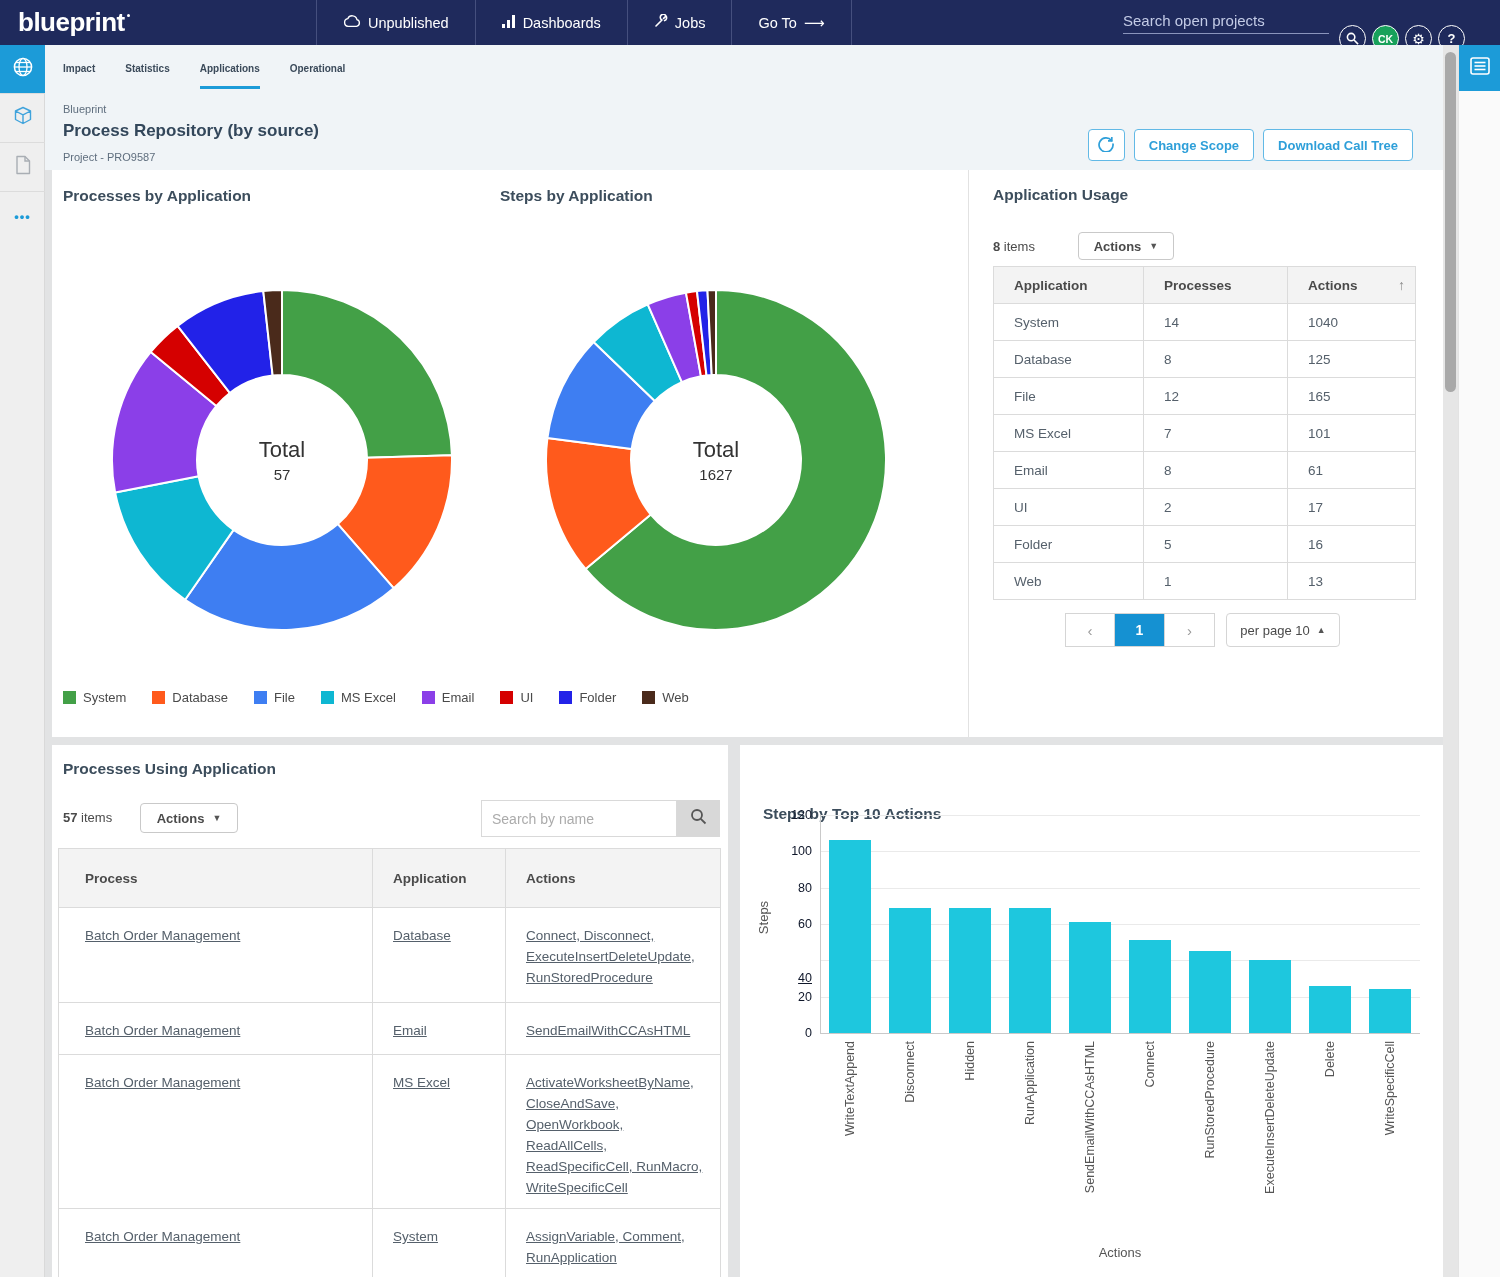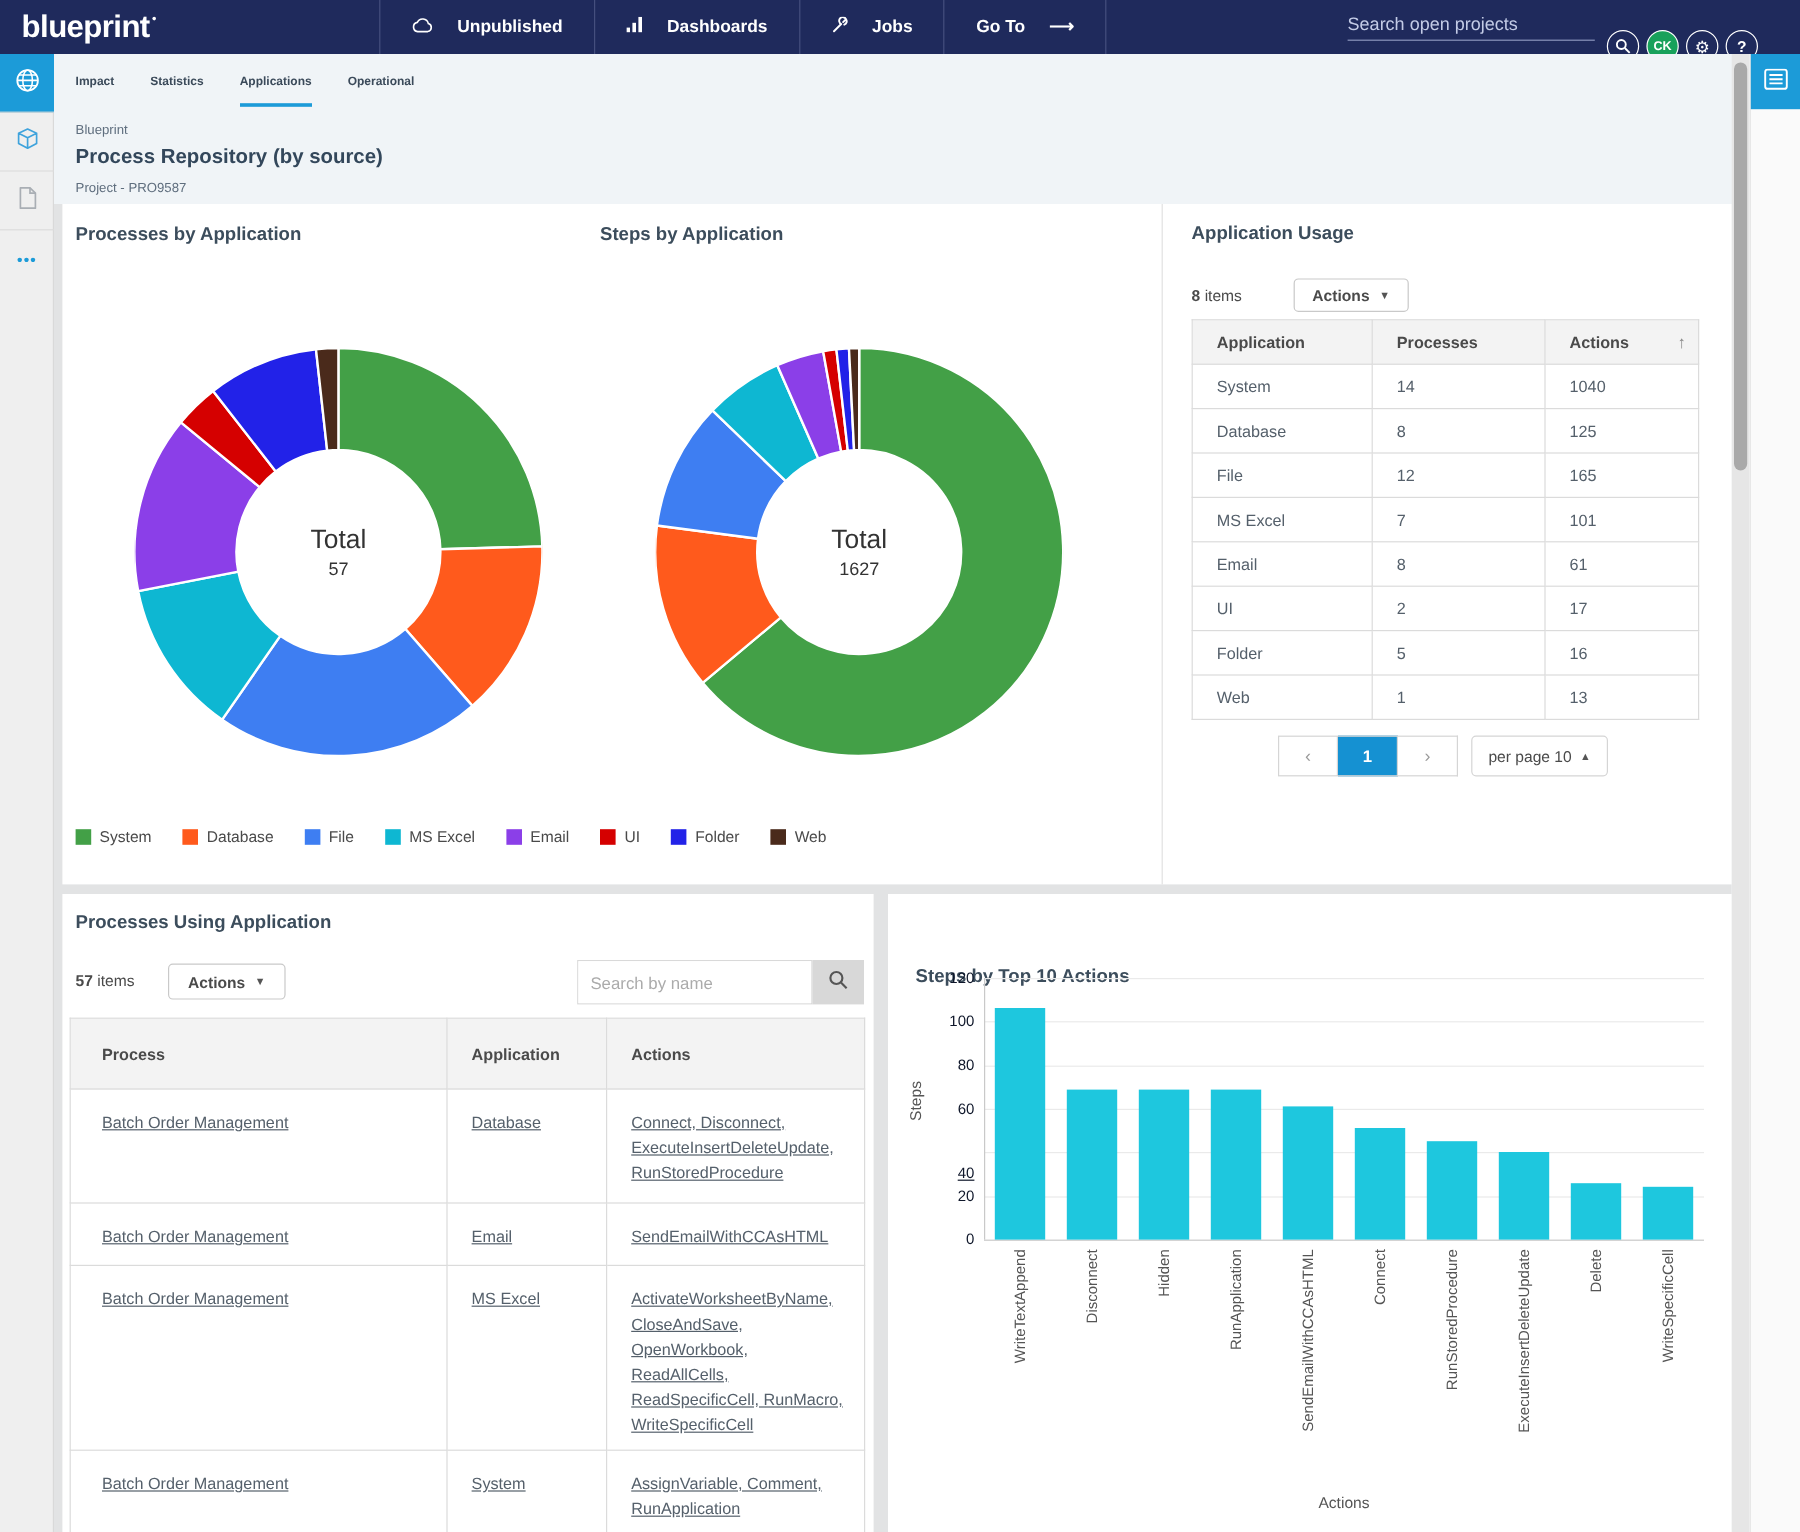--- a/index.html
+++ b/index.html
@@ -6,21 +6,21 @@
   body{
     width:1500px;height:1277px;position:relative;overflow:hidden;
     font-family:"Liberation Sans",sans-serif;background:#fff;
     -webkit-font-smoothing:antialiased;
   }
   
   .topnav{position:absolute;left:0;top:0;width:1500px;height:45px;background:#1F2A5C;display:flex;align-items:center;}
   .logo{position:absolute;left:18px;top:7px;color:#fff;font-size:26px;font-weight:700;letter-spacing:-0.5px;}
   .logo::after{content:"";display:inline-block;width:3px;height:3px;background:#fff;border-radius:50%;margin:0 0 14px 2px;}
   .nav-items{position:absolute;left:316px;top:0;height:45px;display:flex;}
-  .nav-item{display:flex;align-items:center;gap:20px;color:#fff;font-size:14.5px;font-weight:700;border-left:1px solid #454F7E;padding:0 26px;cursor:pointer;}
+  .nav-item{display:flex;align-items:center;gap:7px;color:#fff;font-size:14.5px;font-weight:400;border-left:1px solid #454F7E;padding:0 26px;cursor:pointer;}
   .nav-item:last-child{border-right:1px solid #454F7E;}
   .nav-search{position:absolute;left:1123px;top:10px;width:206px;}
   .nav-search input{width:100%;background:transparent;border:none;border-bottom:1px solid #8A94BC;color:#fff;font-size:15px;font-family:"Liberation Sans",sans-serif;padding:2px 0 4px 0;outline:none;}
   .nav-search input::placeholder{color:#C3CBE6;}
   .nav-circle{position:absolute;top:25px;width:27px;height:27px;border:1.5px solid #fff;border-radius:50%;box-sizing:border-box;display:flex;align-items:center;justify-content:center;color:#fff;cursor:pointer;text-align:right;}
   .avatar{background:#18A15B;border:1.5px solid #fff;font-size:10.5px;font-weight:700;}
   
   .sidebar{position:absolute;left:0;top:45px;width:45px;height:1232px;background:#EFEFEF;border-right:1px solid #D9D9D9;box-sizing:border-box;}
   .side-item{width:45px;height:48px;display:flex;align-items:center;justify-content:center;border-bottom:1px solid #DCDCDC;cursor:pointer;}
   .side-item.active{background:#1C9BD8;}
@@ -189,20 +189,30 @@
   <div class="page-header">
     <div class="tabs" id="tabs">
         <div class="tab">Impact</div>
         <div class="tab">Statistics</div>
         <div class="tab active">Applications</div>
         <div class="tab">Operational</div>
       </div>
     <div class="breadcrumb">Blueprint</div>
     <div class="page-title">Process Repository (by source)</div>
     <div class="page-subtitle">Project - PRO9587</div>
+    <div class="hdr-btns">
+      <div class="btn-blue btn-icon">
+        <span><svg width="16" height="16" viewBox="0 0 16 16">
+              <path d="M13.5 4.5 A7 7 0 1 0 15 8" fill="none" stroke="#2E9FD9" stroke-width="1.7" stroke-linecap="round"></path>
+              <path d="M13.8 1 v3.8 h-3.8" fill="none" stroke="#2E9FD9" stroke-width="1.7"></path>
+            </svg></span>
+      </div>
+      <div class="btn-blue">Change Scope</div>
+      <div class="btn-blue">Download Call Tree</div>
+    </div>
   </div>
 
   <div class="panel panel-top">
     <div class="h2" style="position:absolute;left:11px;top:17px;">Processes by Application</div>
     <div class="h2" style="position:absolute;left:448px;top:17px;">Steps by Application</div>
 
     <div class="donut-wrap" style="left:60px;top:120px;">
       <svg id="donut0" width="340" height="340" viewBox="0 0 340 340">
           <path d="M170.00 0.00 A170 170 0 0 1 339.94 165.32 L254.97 167.66 A85 85 0 0 0 170.00 85.00 Z" fill="#43A047" stroke="#fff" stroke-width="2" stroke-linejoin="round"></path>
           <path d="M339.94 165.32 A170 170 0 0 1 281.65 298.20 L225.82 234.10 A85 85 0 0 0 254.97 167.66 Z" fill="#FF5A1C" stroke="#fff" stroke-width="2" stroke-linejoin="round"></path>

